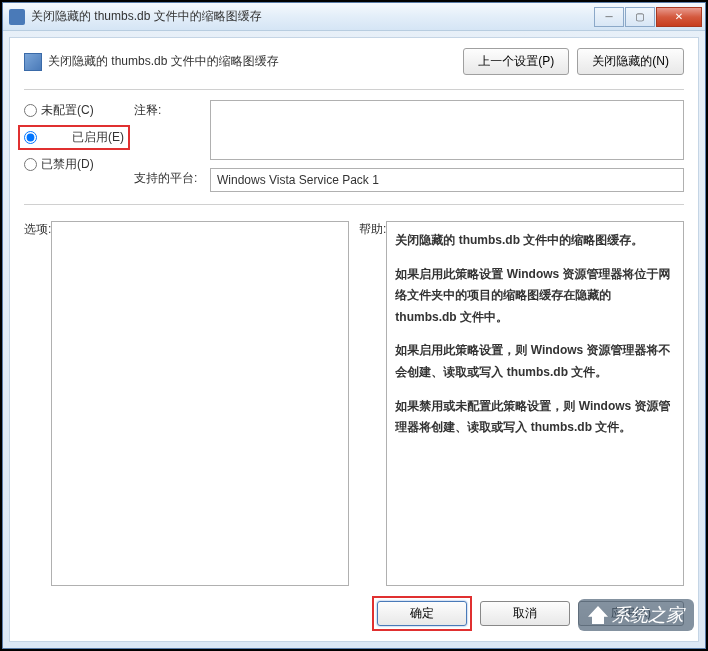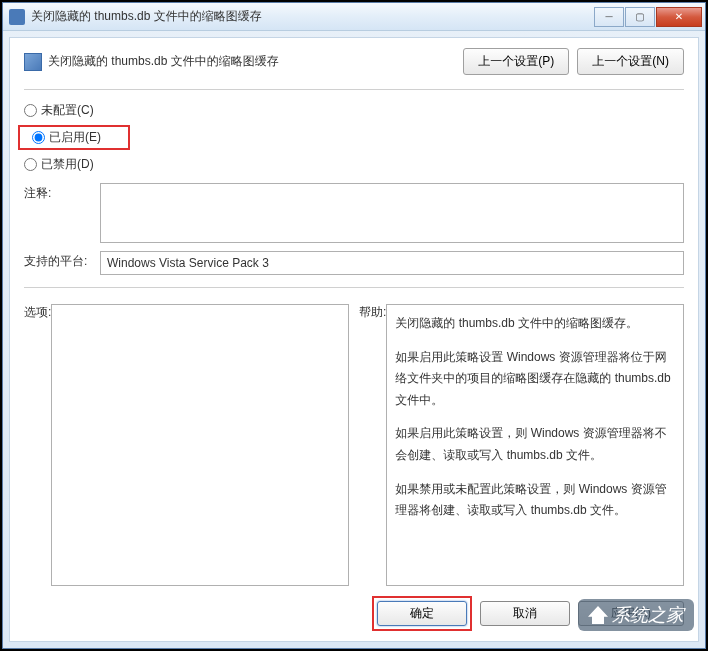--- a/index.html
+++ b/index.html
@@ -110,38 +110,38 @@
     }
     .hr-line {
       border: none;
       border-top: 1px solid #d0d0d0;
       margin: 4px 0 10px 0;
     }
     .config-section {
       display: flex;
       gap: 10px;
       margin-bottom: 8px;
-      flex-direction: column;
     }
     .radio-column {
       width: 100px;
       display: flex;
       flex-direction: column;
       gap: 10px;
       padding-top: 2px;
     }
     .radio-item {
       display: flex;
       align-items: center;
       gap: 4px;
     }
     .radio-item.highlighted {
       border: 2px solid #e03030;
-      padding: 2px 12px;
+      padding: 2px 4px;
       margin: -4px -6px;
+      justify-content: space-between;
     }
     .radio-item input[type="radio"] {
       width: 13px;
       height: 13px;
     }
     .radio-item label {
       color: #333;
       font-size: 12px;
     }
     .fields-column {
@@ -190,20 +190,21 @@
       border: 1px solid #b0b0b0;
       background: #fff;
       padding: 8px;
       color: #333;
       line-height: 1.8;
       font-size: 12px;
       overflow: hidden;
     }
     .panel-box p {
       margin-bottom: 12px;
+      font-weight: bold;
     }
     .footer-row {
       display: flex;
       justify-content: flex-end;
       gap: 8px;
       margin-top: 10px;
       align-items: center;
     }
     .ok-highlight {
       border: 2px solid #e03030;
@@ -256,21 +257,21 @@
       <div class="win-btn close">✕</div>
     </div>
   </div>
 
   <div class="content-area">
     <div class="header-row">
       <div class="header-icon"></div>
       <div class="header-title">关闭隐藏的 thumbs.db 文件中的缩略图缓存</div>
       <div class="nav-buttons">
         <button class="nav-btn"><span>上一个设置(P)</span></button>
-        <button class="nav-btn"><span>上一个设置(N)</span></button>
+        <button class="nav-btn"><span>关闭隐藏的(N)</span></button>
       </div>
     </div>
 
     <hr class="hr-line">
 
     <div class="config-section">
       <div class="radio-column">
         <div class="radio-item">
           <input type="radio" name="state" style="">
           <label>未配置(C)</label>
@@ -285,21 +286,21 @@
         </div>
       </div>
 
       <div class="fields-column">
         <div class="field-row">
           <div class="field-label">注释:</div>
           <div class="field-box tall"></div>
         </div>
         <div class="field-row">
           <div class="field-label">支持的平台:</div>
-          <div class="field-box">Windows Vista Service Pack 3</div>
+          <div class="field-box">Windows Vista Service Pack 1</div>
         </div>
       </div>
     </div>
 
     <hr class="hr-line">
 
     <div class="lower-section">
       <div class="panel-col">
         <div class="panel-label">选项:</div>
         <div class="panel-box"></div>

